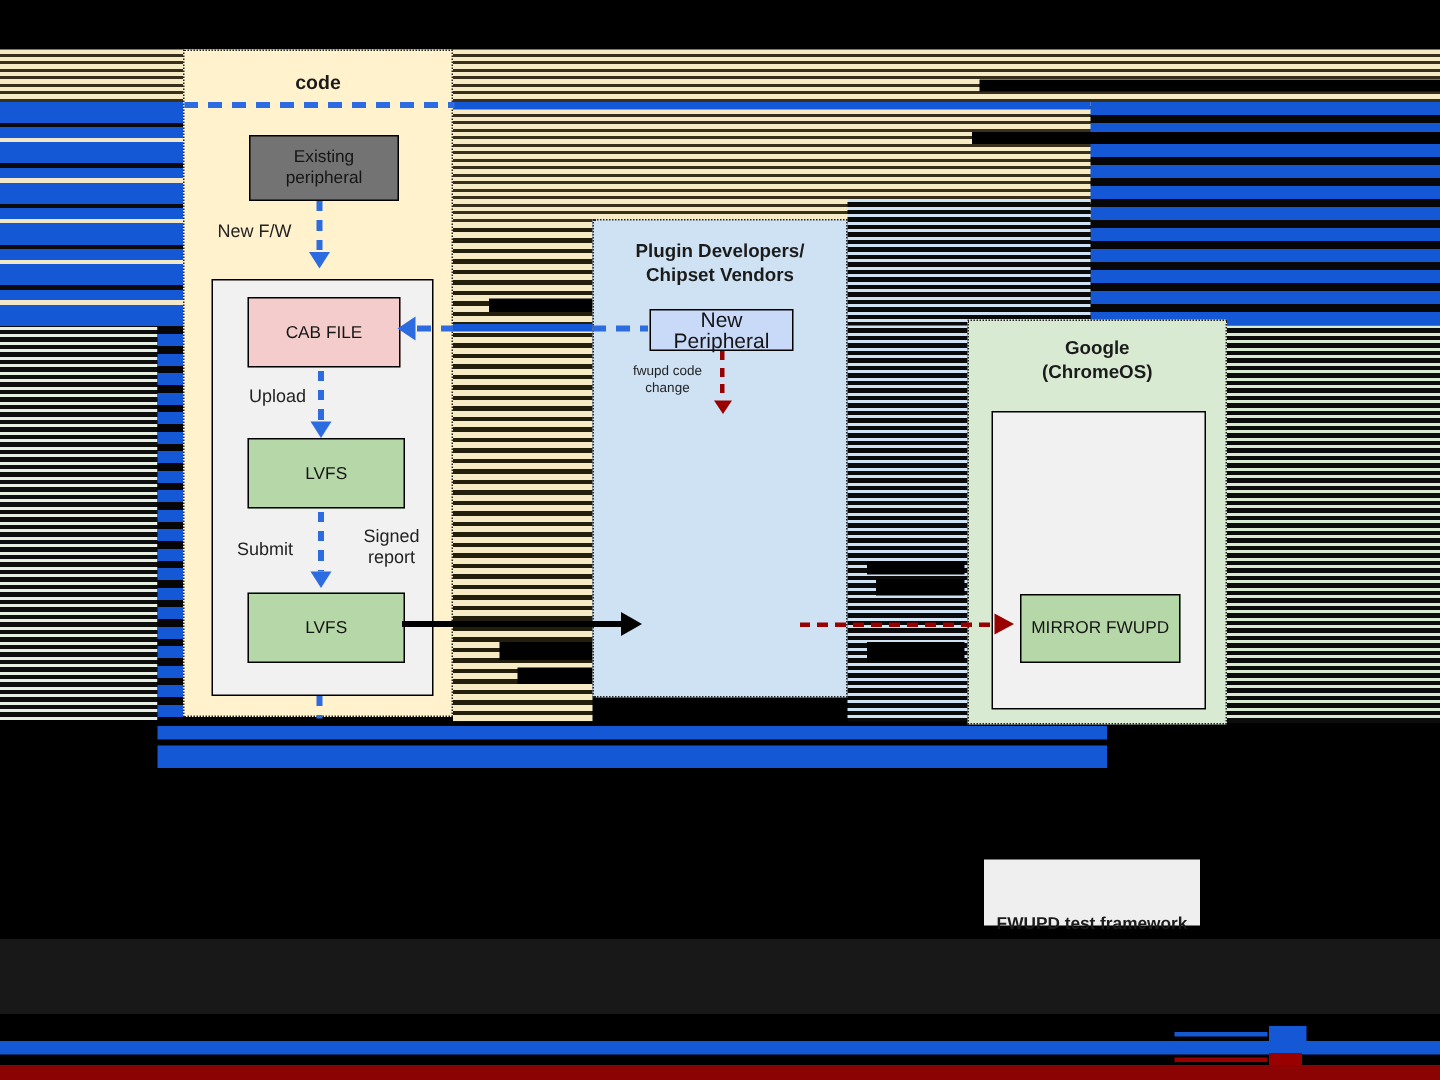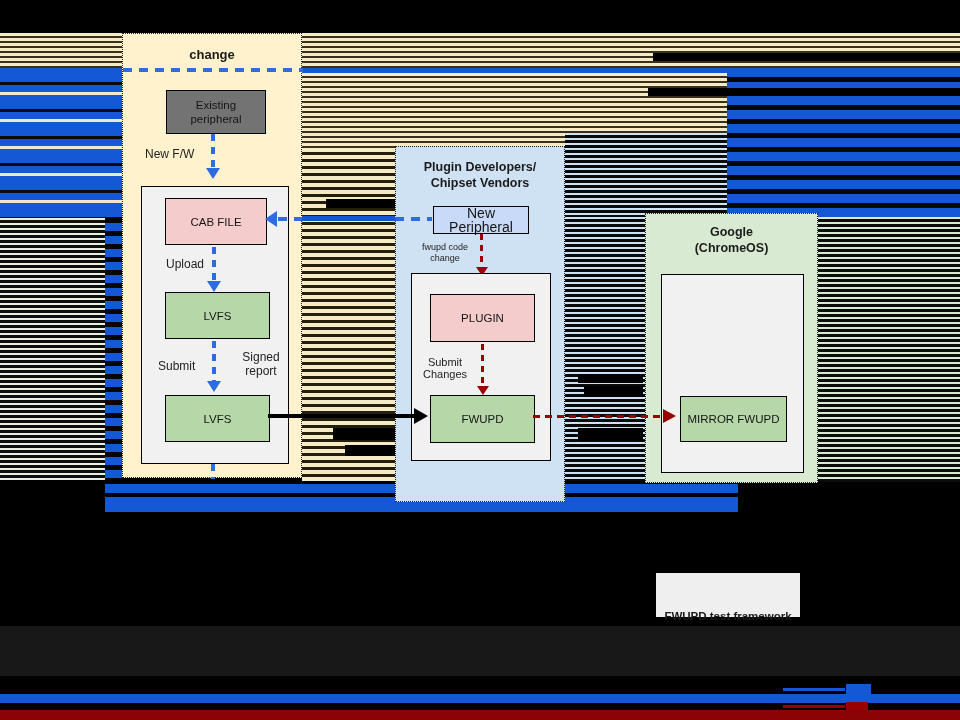--- a/index.html
+++ b/index.html
@@ -60,21 +60,21 @@
   <div class="abs blob" style="left:333px;top:428px;width:62px;height:12px;"></div>
   <div class="abs blob" style="left:345px;top:445px;width:50px;height:11px;"></div>
   <div class="abs blob" style="left:578px;top:374px;width:65px;height:9px;"></div>
   <div class="abs blob" style="left:584px;top:386px;width:59px;height:11px;"></div>
   <div class="abs blob" style="left:578px;top:428px;width:65px;height:13px;"></div>
 
   <div class="abs bluebar" style="left:105px;top:484px;width:633px;height:9px;"></div>
   <div class="abs bluebar" style="left:105px;top:497px;width:633px;height:15px;"></div>
 
   <div class="abs container" style="left:122px;top:33px;width:180px;height:445px;background:#fff2cc;">
-    <div class="abs title" style="left:0;top:13px;width:100%;font-size:13px;">change</div>
+    <div class="abs title" style="left:0;top:13px;width:100%;font-size:13px;">code</div>
     <div class="abs bdash-h" style="left:0;top:34px;width:180px;"></div>
 
     <div class="abs node" style="left:43px;top:56px;width:100px;height:44px;background:#737373;padding:0 14px;">
       <span>Existing peripheral</span>
     </div>
     <div class="abs bdash-v" style="left:88px;top:100px;height:34px;"></div>
     <div class="abs tri tri-down-blue" style="left:83px;top:134px;"></div>
     <div class="abs lbl" style="left:22px;top:113px;">New F/W</div>
 
     <div class="abs panel" style="left:18px;top:152px;width:148px;height:278px;">
@@ -93,44 +93,33 @@
       <div class="abs lbl" style="left:16px;top:172px;">Submit</div>
       <div class="abs lbl" style="left:92px;top:163px;width:54px;text-align:center;">Signed report</div>
 
       <div class="abs node" style="left:23px;top:208px;width:105px;height:47px;background:#b6d7a8;">
         <span>LVFS</span>
       </div>
     </div>
     <div class="abs bdash-v" style="left:88px;top:430px;height:15px;"></div>
   </div>
 
-  <div class="abs container" style="left:395px;top:146px;width:170px;height:356px;background:#cfe2f3;">
+  <div class="abs container" style="left:395px;top:146px;width:170px;height:319px;background:#cfe2f3;">
     <div class="abs title" style="left:0;top:12px;width:100%;font-size:12.5px;line-height:16px;">
       <span style="display:block;">Plugin Developers/</span>
       <span style="display:block;">Chipset Vendors</span>
     </div>
 
     <div class="abs node" style="left:37px;top:59px;width:96px;height:28px;background:#c9daf8;font-size:14px;">
       <span>New Peripheral</span>
     </div>
     <div class="abs rdash-v" style="left:84px;top:87px;height:33px;"></div>
     <div class="abs tri tri-down-red" style="left:80px;top:120px;"></div>
     <div class="abs lbl small" style="left:18px;top:95px;width:62px;text-align:center;">fwupd code change</div>
 
-    <div class="abs panel" style="left:15px;top:126px;width:140px;height:188px;">
-      <div class="abs node" style="left:18px;top:20px;width:105px;height:48px;background:#f4cccc;">
-        <span>PLUGIN</span>
-      </div>
-      <div class="abs rdash-v" style="left:69px;top:70px;height:42px;"></div>
-      <div class="abs tri tri-down-red" style="left:65px;top:112px;"></div>
-      <div class="abs lbl" style="left:2px;top:82px;width:62px;text-align:center;font-size:11px;">Submit Changes</div>
-      <div class="abs node" style="left:18px;top:121px;width:105px;height:48px;background:#b6d7a8;">
-        <span>FWUPD</span>
-      </div>
-    </div>
   </div>
 
   <div class="abs container" style="left:645px;top:213px;width:173px;height:270px;background:#d9ead3;">
     <div class="abs title" style="left:0;top:10px;width:100%;font-size:12.5px;line-height:16px;">
       <span style="display:block;">Google</span>
       <span style="display:block;">(ChromeOS)</span>
     </div>
     <div class="abs panel" style="left:15px;top:60px;width:143px;height:199px;">
       <div class="abs node" style="left:18px;top:121px;width:107px;height:46px;background:#b6d7a8;">
         <span>MIRROR FWUPD</span>

